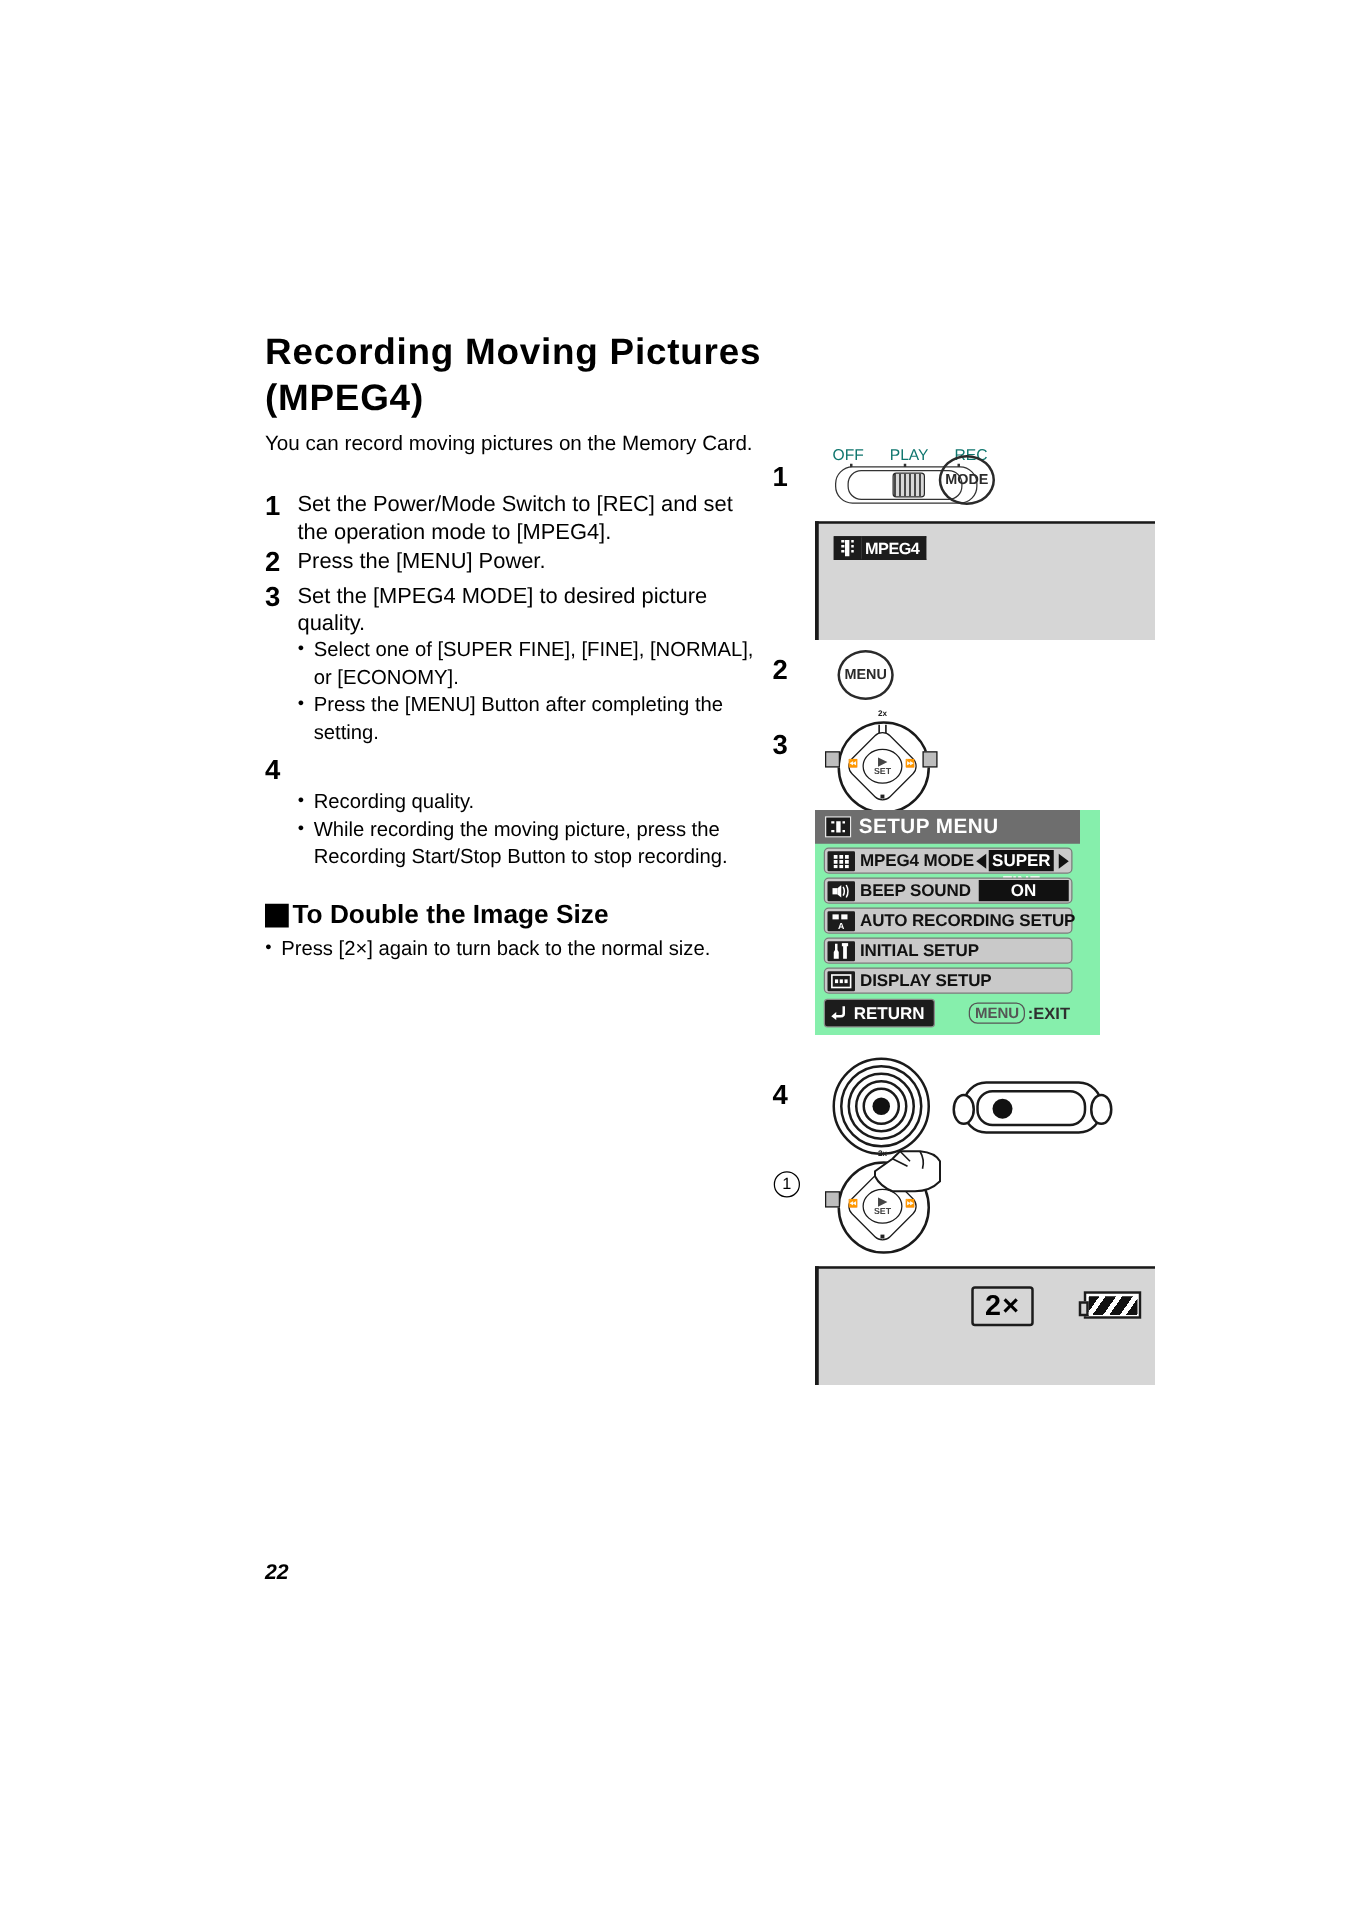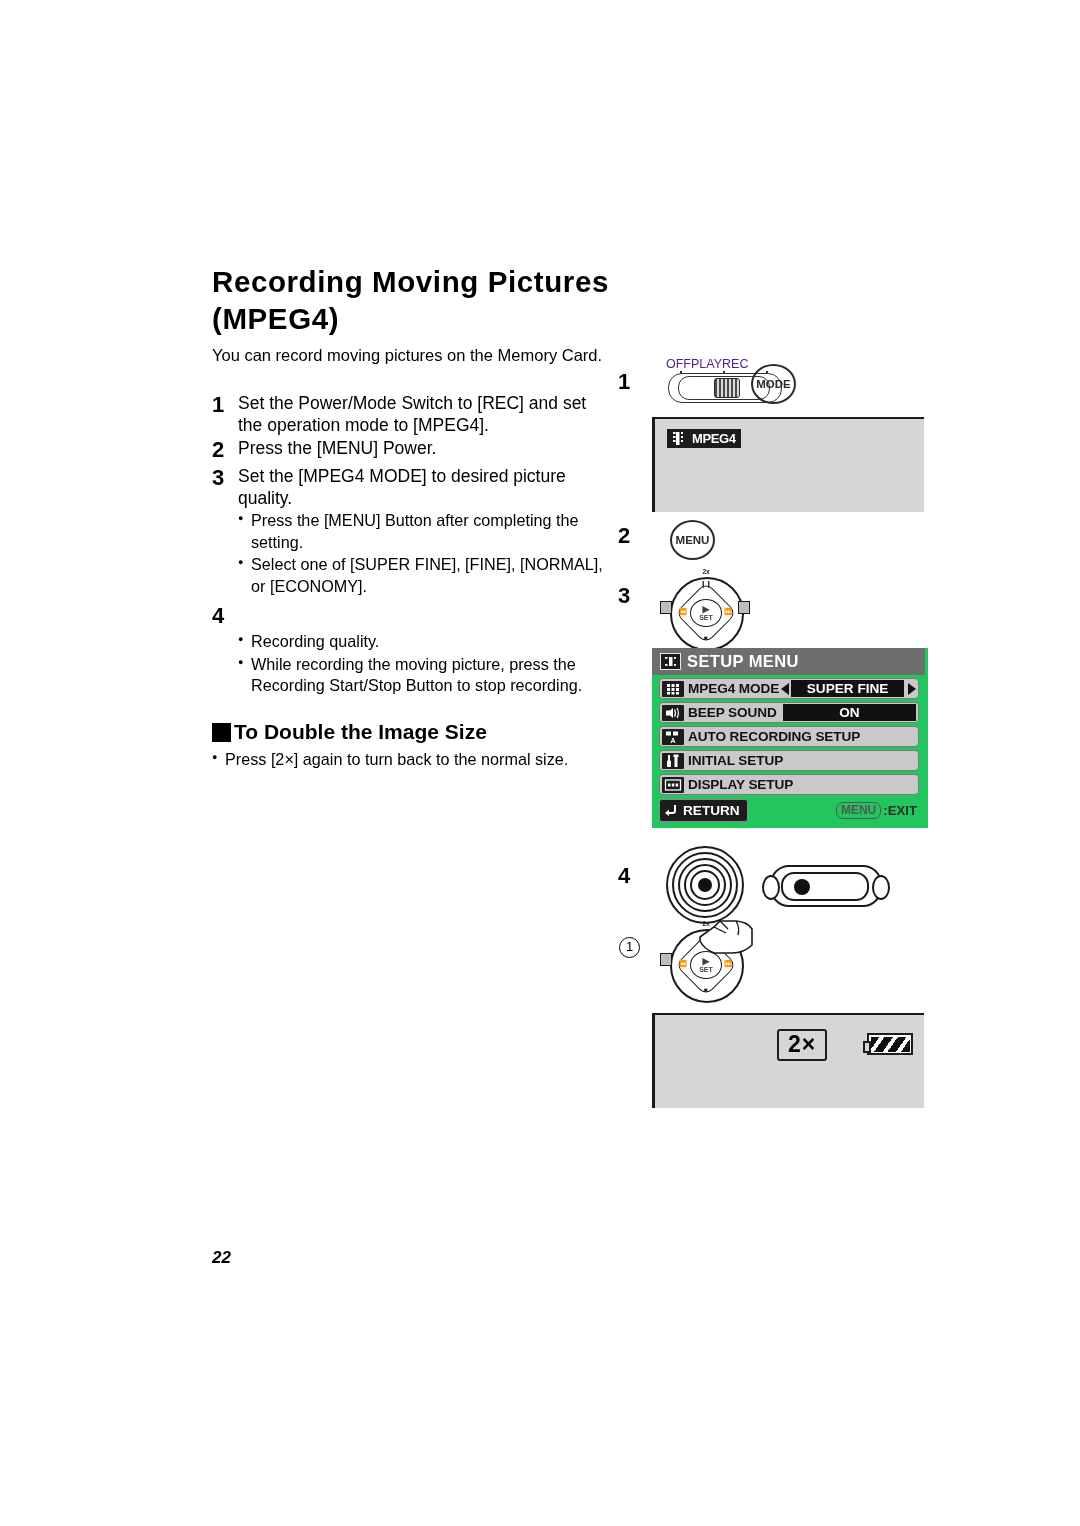--- a/index.html
+++ b/index.html
@@ -147,22 +147,22 @@
     height: 19px;
     line-height: 18px;
     text-align: center;
     font-size: 13px;
   }
 
   
   .switch-wrap { position: absolute; left: 48px; top: 2px; width: 170px; height: 52px; }
   .switch-labels {
     position: absolute; top: 0; left: 0; width: 124px;
-    display: flex; 
-    font-size: 12.5px; color: #4c1d95;
+    display: flex; justify-content: space-between;
+    font-size: 12.5px; color: #0f766e;
   }
   .switch-body {
     position: absolute; top: 19px; left: 12px;
     width: 90px; height: 22px;
     border: 1.6px solid #333; border-radius: 11px;
     background: #fff;
   }
   .switch-outer {
     position: absolute; top: 16px; left: 2px;
     width: 112px; height: 28px;
@@ -333,24 +333,24 @@
 
   .hand {
     position: absolute;
     left: 30px; top: -6px;
     width: 60px; height: 44px;
   }
 
   
   .menu-panel {
     position: absolute;
-    width: 276px;
-    background: #22c55e;
+    width: 228px;
+    background: #86efac;
     box-sizing: border-box;
-    padding: 0 3px 7px 0;
+    padding: 0 16px 7px 0;
   }
   .menu-title {
     background: #6e6e6e;
     color: #ffffff;
     font-size: 16.5px;
     font-weight: bold;
     letter-spacing: 0.4px;
     padding: 4px 0 4px 8px;
     display: flex; align-items: center; gap: 6px;
   }
@@ -471,22 +471,22 @@
       <div class="step">
         <div class="step-num">2</div>
         <div class="step-text">Press the [MENU] Power.</div>
       </div>
 
       <div class="step">
         <div class="step-num">3</div>
         <div class="step-text">Set the [MPEG4 MODE] to desired picture quality.</div>
       </div>
       <ul class="bullets">
+        <li>Select one of [SUPER FINE],  [FINE], [NORMAL], or [ECONOMY].</li>
         <li>Press the [MENU] Button after completing the setting.</li>
-        <li>Select one of [SUPER FINE],  [FINE], [NORMAL], or [ECONOMY].</li>
       </ul>
 
       <div class="step" style="margin-top:6px;">
         <div class="step-num">4</div>
       </div>
       <ul class="bullets">
         <li>Recording quality.</li>
         <li>While recording the moving picture, press the Recording Start/Stop Button to stop recording.</li>
       </ul>
 

